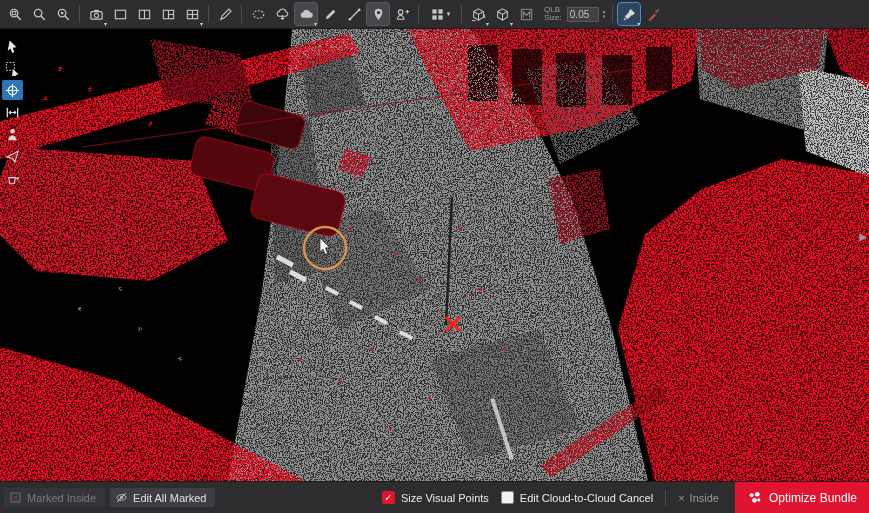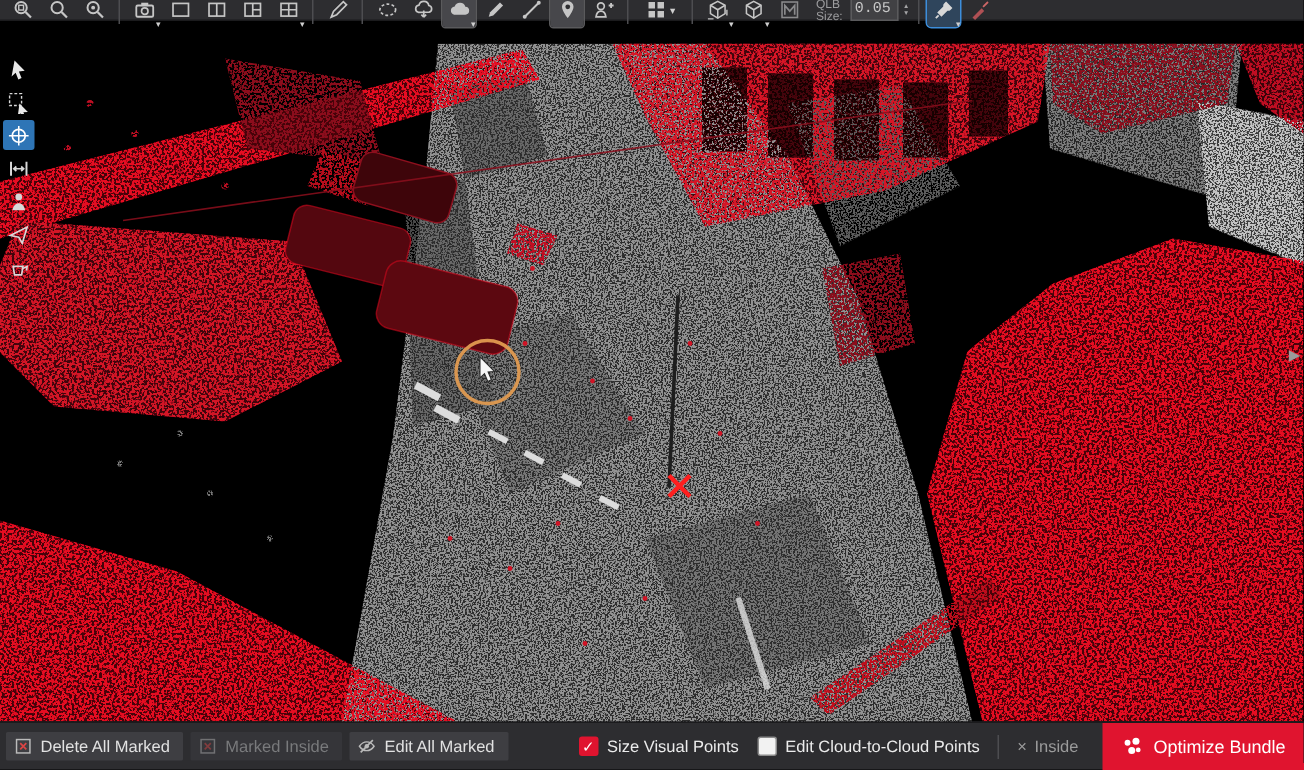--- a/index.html
+++ b/index.html
@@ -8,37 +8,37 @@
     --pc-red:#e60a20; --pc-red-dark:#8c0f1d; --pc-red-deep:#4a060e;
     --pc-gray:#929292; --pc-gray-dark:#5d5d5d; --pc-white:#dcdcdc;
     --cursor-orange:#e09a50;
   }
   *{box-sizing:border-box}
   html,body{margin:0;padding:0}
   body{width:869px;height:513px;overflow:hidden;background:#000;
        font-family:"Liberation Sans",sans-serif;position:relative}
 
   
-  .toolbar-top{position:absolute;top:0;left:0;right:0;height:14px;
+  .toolbar-top{position:absolute;top:0;left:0;right:0;height:29px;
     background:var(--toolbar-bg,#2d2d30);border-bottom:1px solid var(--panel-line,#1b1b1d);
     display:flex;align-items:center;gap:2px;padding:0 4px;z-index:10}
   .tbtn{width:22px;height:22px;display:flex;align-items:center;justify-content:center;
     border-radius:2px;position:relative;flex:none}
   .tbtn.pressed{background:#47474b;outline:1px solid #5a5a5c}
   .tbtn.active-blue{outline:1px solid var(--accent-blue,#3d8edb);background:#2f455c;border-radius:3px}
   .tbtn.wide{width:32px;gap:2px}
   .sep{width:1px;height:18px;background:#4d4d50;margin:0 3px;flex:none}
   .ic{display:flex;align-items:center;justify-content:center}
   .ic svg{width:15px;height:15px;display:block}
   .mini-caret{position:absolute;bottom:-2px;right:0;font-size:6px;color:#cfcfcf;line-height:1}
   .caret-inline{font-size:7px;color:#cfcfcf}
   .qlb-label{display:flex;flex-direction:column;justify-content:center;
     font-size:8px;line-height:8px;color:#9d9d9f;margin:0 3px 0 5px;flex:none}
   .qlb-input{width:32px;height:15px;background:#414144;border:1px solid #5a5a5c;
-    color:#c6c6c6;font-size:10px;padding:0 2px;font-family:Liberation Mono, monospace;flex:none}
+    color:#c6c6c6;font-size:10px;padding:0 2px;font-family:Liberation Sans, sans-serif;flex:none}
   .spin{display:flex;flex-direction:column;font-size:5px;color:#a5a5a7;line-height:5px;margin:0 2px;flex:none}
 
   
   .sidebar{position:absolute;left:2px;top:36px;display:flex;flex-direction:column;gap:2px;z-index:9}
   .sbtn{width:21px;height:20px;display:flex;align-items:center;justify-content:center;border-radius:2px}
   .sbtn.active{background:#2e75b6}
   .sbtn svg{width:15px;height:15px;display:block}
 
   
   .viewport{position:absolute;top:29px;left:0;width:869px;height:452px;background:#000;z-index:1}
@@ -461,29 +461,20 @@
     <g transform="translate(320,209)">
       <path d="M0 0 L9.6 9.6 L5.4 10 L7.6 15.2 L5.2 16.3 L3 11.1 L0 14 Z" fill="#f5f5f5" stroke="#2a2a2a" stroke-width="0.7"></path>
     </g>
   </g>
 </svg>
 </div>
 
 <div class="panel-chevron">▶</div>
 
 <div class="bottombar">
-  <div class="bbtn">
-    <i class="bic">
-        <svg viewBox="0 0 16 16">
-          <rect x="2.5" y="2.5" width="11" height="11" fill="none" stroke="#bbb" stroke-width="1.2"></rect>
-          <path d="M5.5 5.5l5 5M10.5 5.5l-5 5" stroke="#d44" stroke-width="1.4"></path>
-        </svg>
-      </i>
-    <span>Delete All Marked</span>
-  </div>
   <div class="bbtn disabled">
     <i class="bic">
         <svg viewBox="0 0 16 16">
           <rect x="2.5" y="2.5" width="11" height="11" fill="none" stroke="#bbb" stroke-width="1.2"></rect>
           <path d="M5.5 5.5l5 5M10.5 5.5l-5 5" stroke="#d44" stroke-width="1.4"></path>
         </svg>
       </i>
     <span>Marked Inside</span>
   </div>
   <div class="bbtn">
@@ -497,21 +488,21 @@
     <span>Edit All Marked</span>
   </div>
 
   <div class="right-cluster">
     <div class="chk">
       <span class="box checked">✓</span>
       <span>Size Visual Points</span>
     </div>
     <div class="chk">
       <span class="box un"></span>
-      <span>Edit Cloud-to-Cloud Points</span>
+      <span>Edit Cloud-to-Cloud Cancel</span>
     </div>
     <div class="vsep"></div>
     <div class="cancel">
       <span>×</span>
       <span>Inside</span>
     </div>
     <div class="optimize">
       <i class="ic">
           <svg viewBox="0 0 16 16">
             <circle cx="5" cy="5.5" r="2.1" fill="#fff"></circle>

